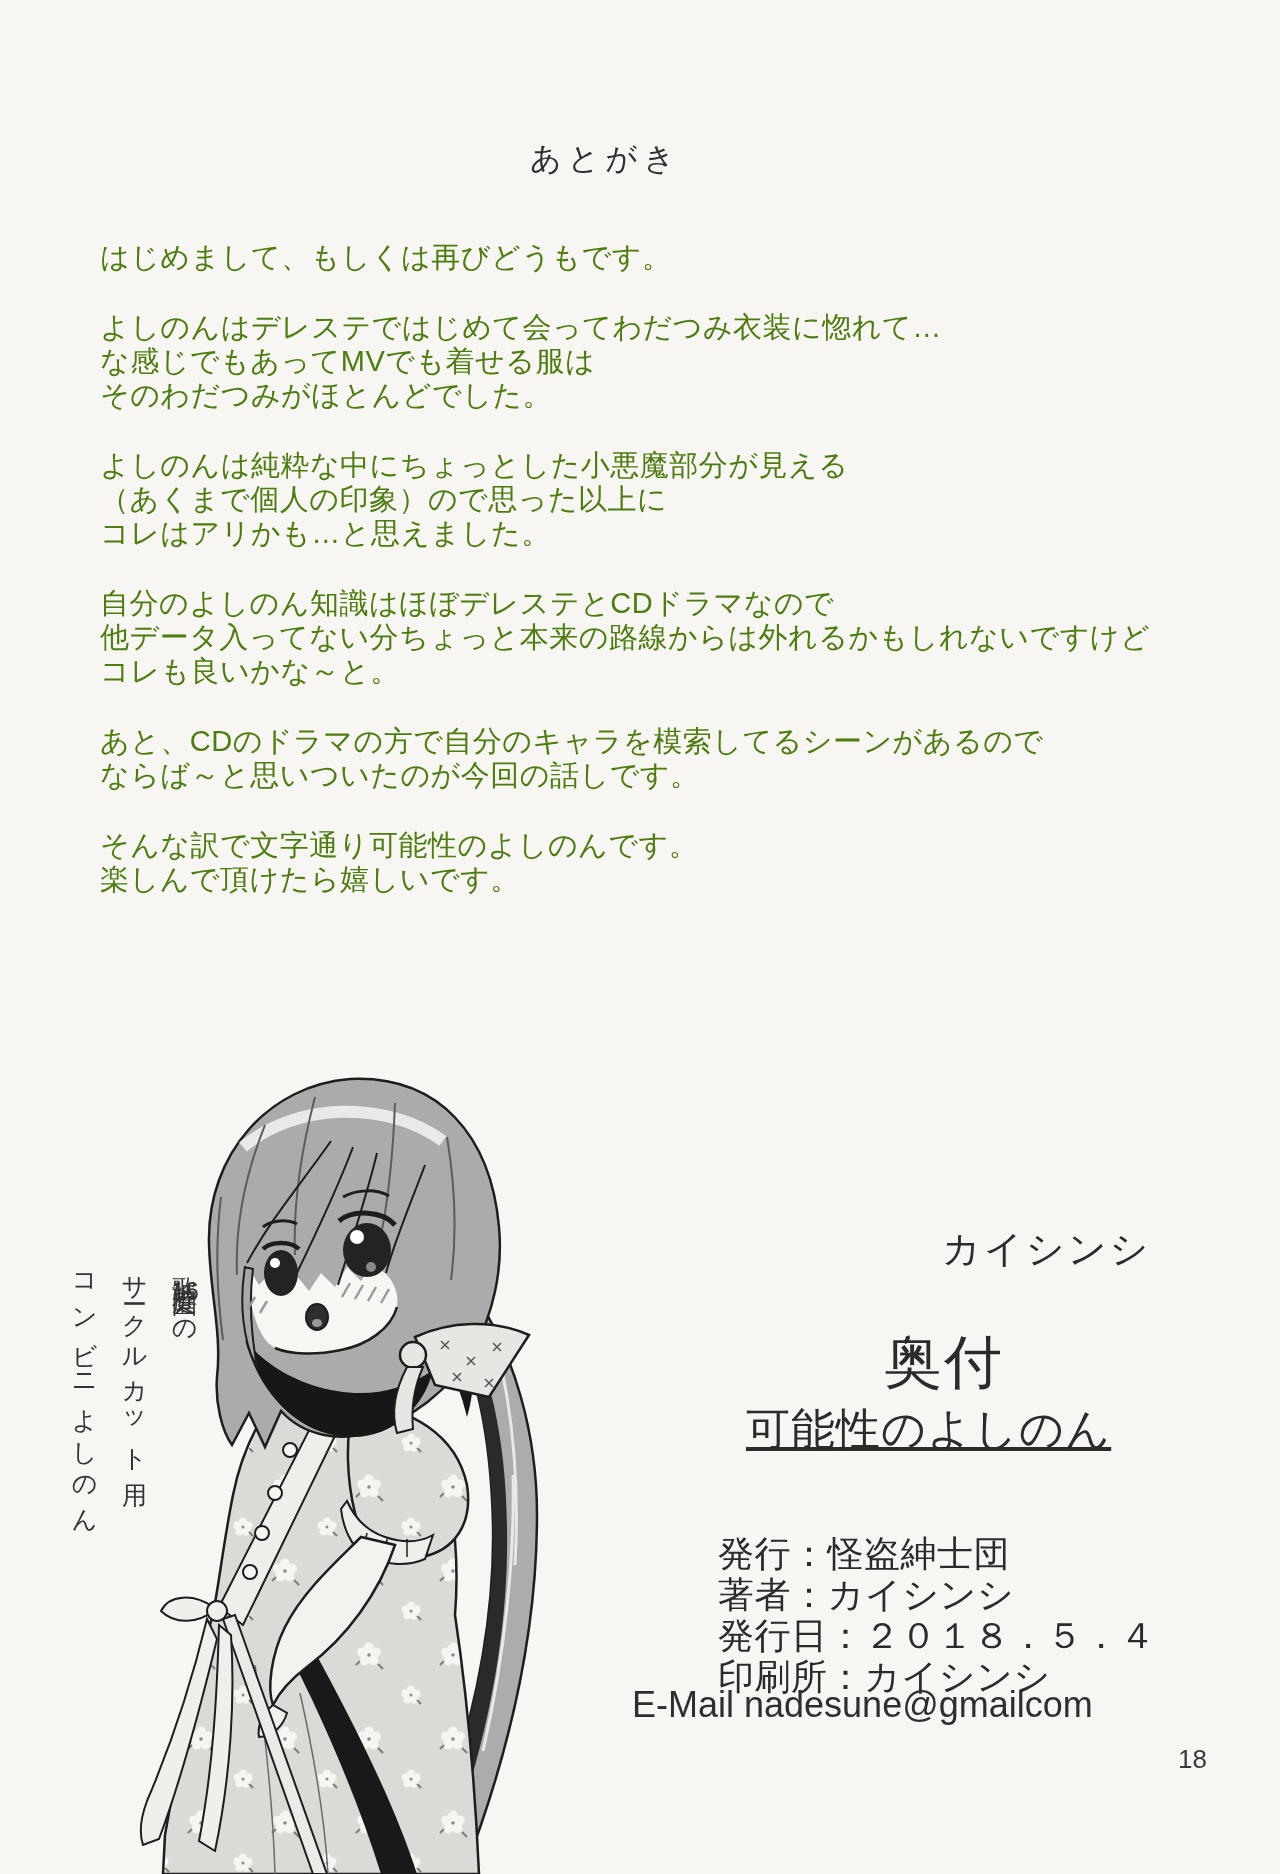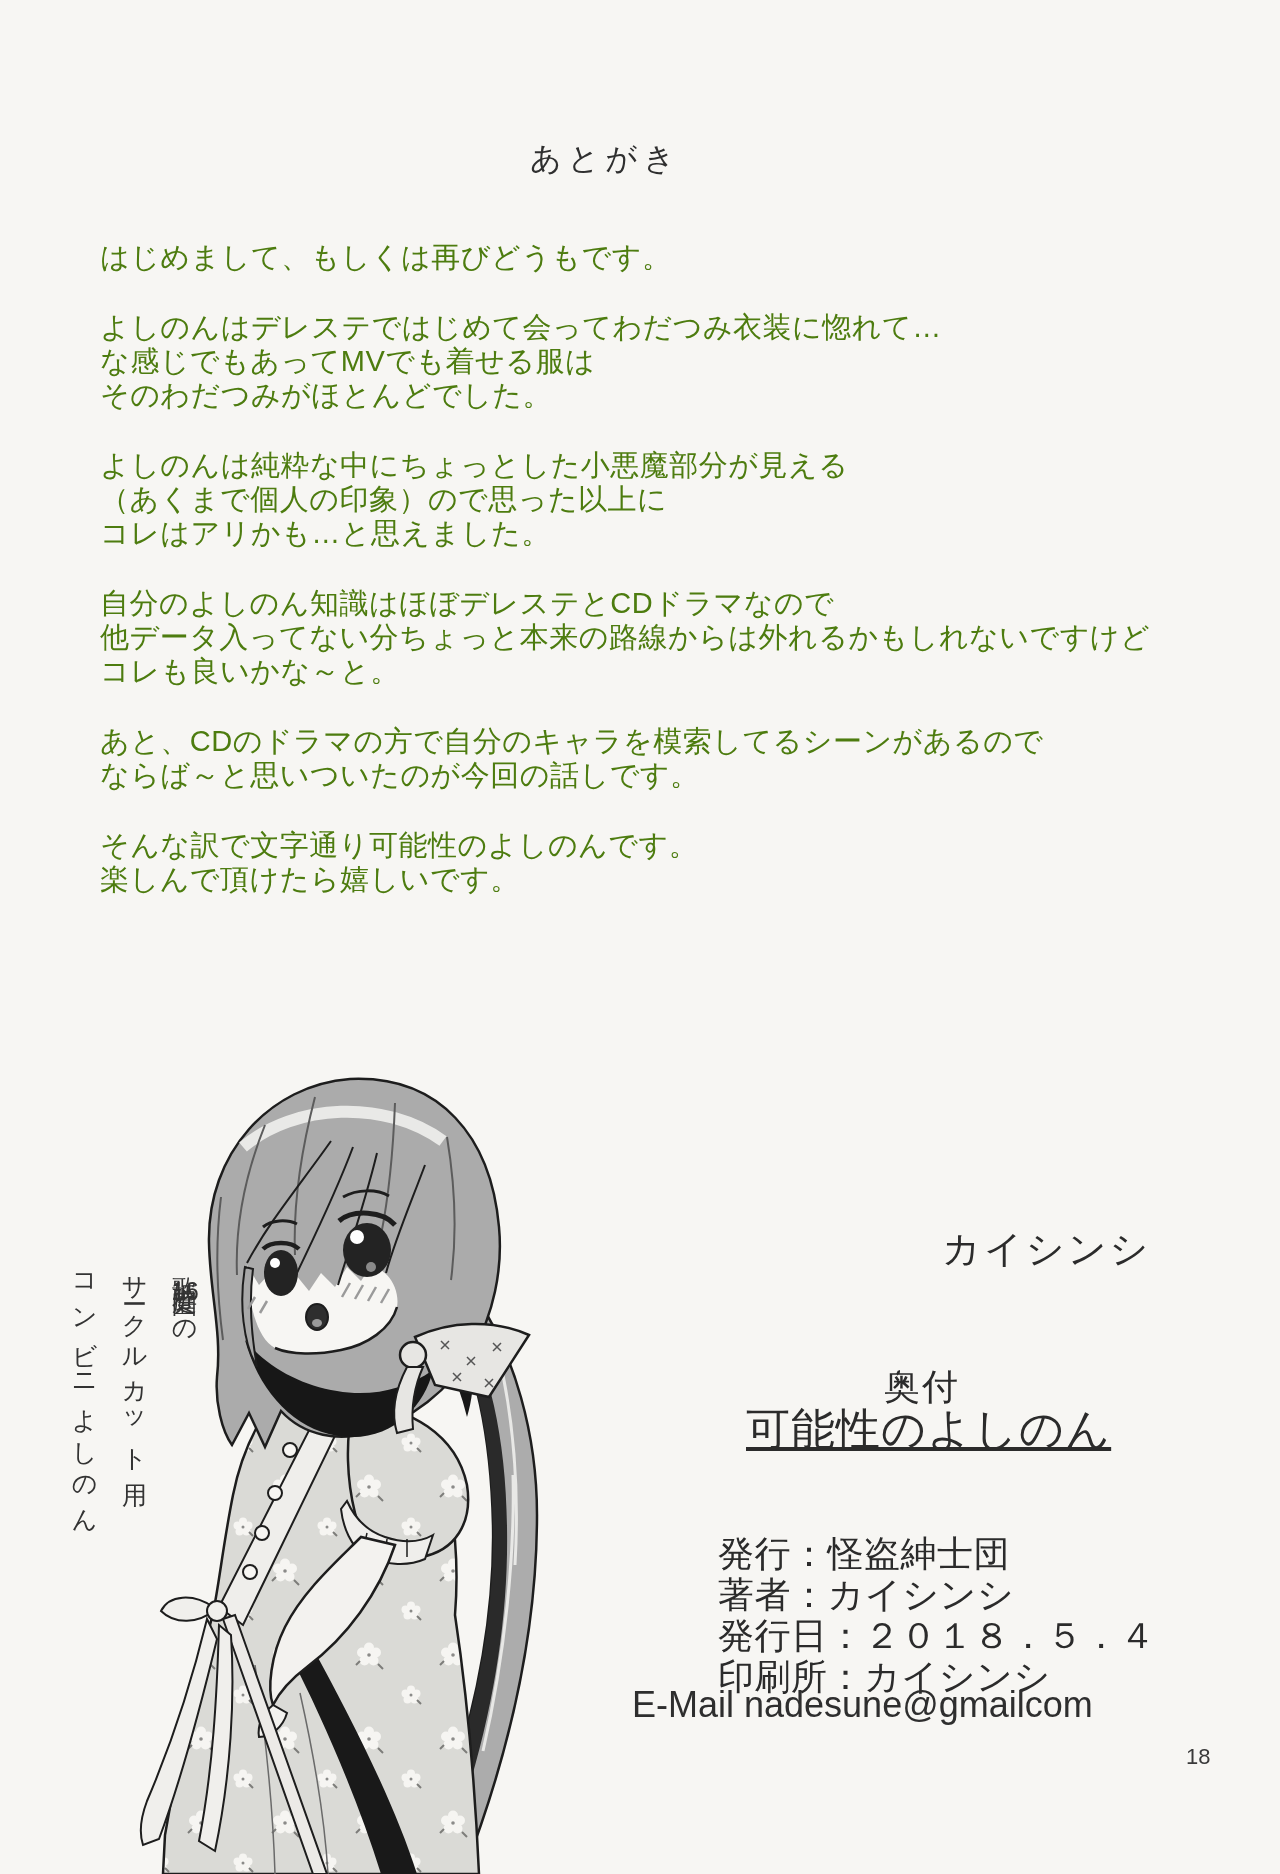--- a/index.html
+++ b/index.html
@@ -34,41 +34,41 @@
     letter-spacing:5px;
     color:#333;
   }
   .vertical-caption .vcol{margin-left:17px;}
   .tcy{text-combine-upright:all;letter-spacing:0;}
   .artist-signature{
     left:942px;top:1224px;
     font-size:38px;letter-spacing:3px;
   }
   .colophon-heading{
-    left:884px;top:1363px;
-    font-size:36px;letter-spacing:2px;
+    left:884px;top:1324px;
+    font-size:58px;letter-spacing:2px;
   }
   .colophon-title{
     left:746px;top:1400px;
     font-size:44px;letter-spacing:1px;text-decoration:underline;
   }
   .colophon-lines{
     left:718px;top:1486px;
     font-size:36px;line-height:41px;
     letter-spacing:0.5px;
     margin-top:47px;
   }
   .colophon-email{
     left:632px;top:1684px;
     font-size:36px;
     color:#2e2e2e;
   }
   .page-number{
     left:1178px;top:1744px;
-    font-size:22px;color:#3a3a3a;margin-left:8px;
+    font-size:26px;color:#3a3a3a;
   }
   .illustration{left:95px;top:1045px;width:445px;height:829px;}
 </style>
 </head>
 <body>
 
 <div class="abs page-title">あとがき</div>
 
 <div class="abs afterword">
   <div class="para">

